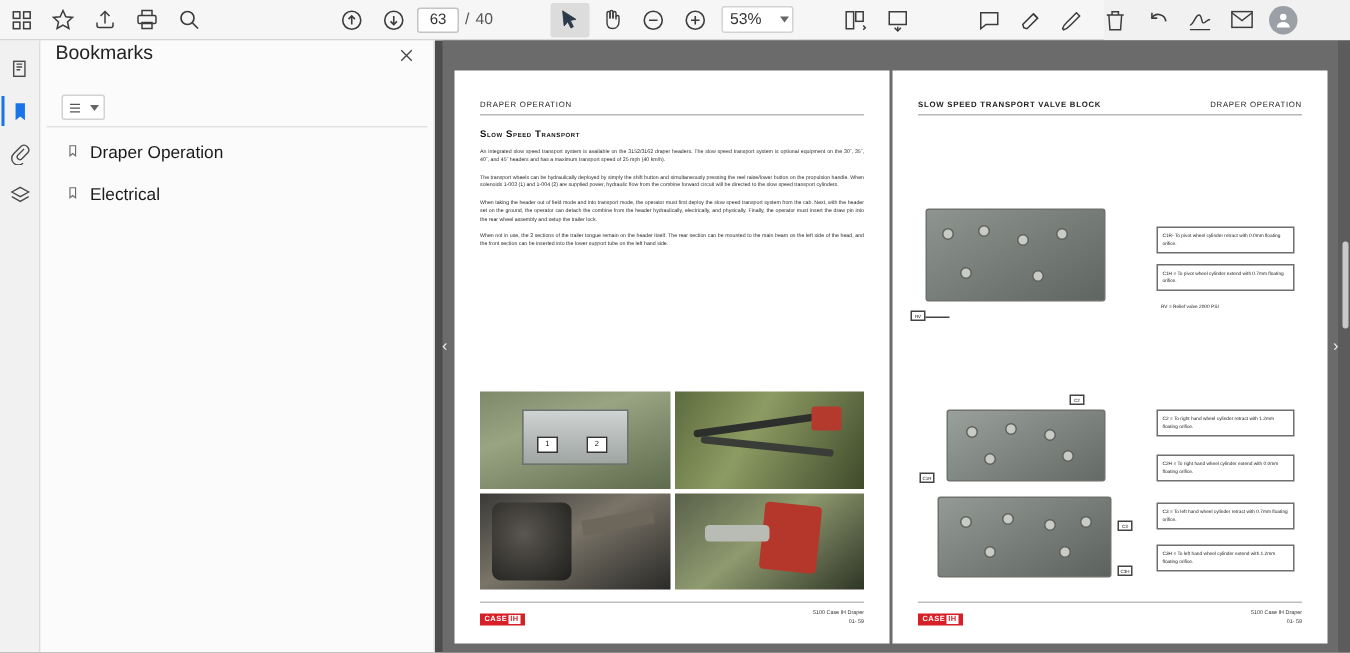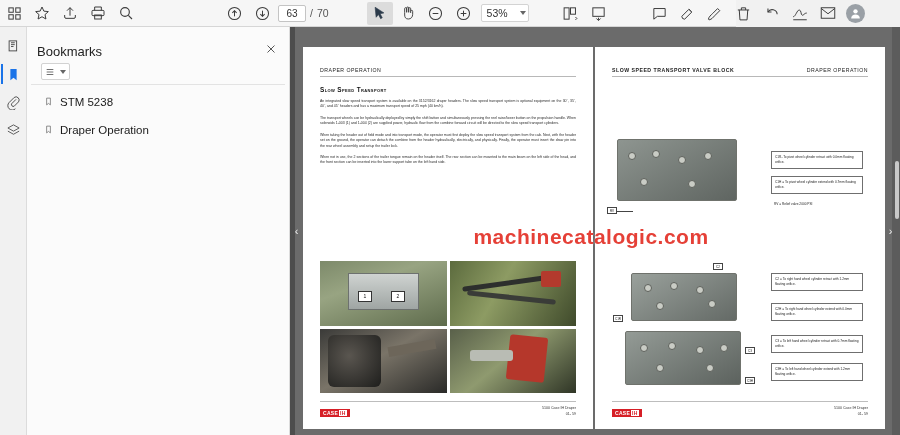--- a/index.html
+++ b/index.html
@@ -68,21 +68,21 @@
   .rail-btn.sel::before {
     content: ""; position: absolute; left: 0; top: 4px; bottom: 4px; width: 2px; background: #1a73e8;
   }
 
   
   .bm-panel {
     position: absolute; left: 27px; top: 27px; width: 263px; height: 408px;
     background: #fbfbfb; border-right: 1px solid #dcdcdc;
   }
   .bm-head {
-    height: 32px; display: flex; align-items: flex-end; padding: 0 8px 0 10px;
+    height: 32px; display: flex; align-items: flex-start; padding: 0 8px 0 10px;
   }
   .bm-title { font-size: 13px; color: #222; }
   .bm-close { margin-left: auto; width: 20px; height: 20px; display:flex;align-items:center;justify-content:center;color:#444; }
   .bm-tools {
     height: 26px; display: flex; align-items: center; padding: 0 10px;
     border-bottom: 1px solid #e3e3e3; margin: 0 4px;
   }
   .bm-tool-btn {
     display: flex; align-items: center; gap: 3px;
     border: 1px solid #d2d2d2; background: #fff; border-radius: 2px;
@@ -242,21 +242,21 @@
       <div class="tb-btn">
         <svg width="17" height="17" viewBox="0 0 24 24" fill="none" stroke="currentColor" stroke-width="1.5">
           <circle cx="12" cy="12" r="8.5"></circle>
             <path d="M12 8v8"></path>
             <path d="M9 13l3 3 3-3"></path>
         </svg>
       </div>
       <div class="page-box">
         <input class="page-input" value="63" style="">
         <span class="page-total">/</span>
-        <span class="page-total">70</span>
+        <span class="page-total">40</span>
       </div>
     </div>
 
     <div class="tb-sep" style="margin-left:14px"></div>
 
     <div class="tb-group" style="margin-left:16px">
       <div class="tb-btn active">
         <svg width="15" height="15" viewBox="0 0 24 24" fill="#2b3a4a" stroke="#2b3a4a" stroke-width="1">
           <path d="M5 2l14 9-6 1.2 3.4 6.6-2.6 1.4-3.4-6.6L6.6 18z"></path>
         </svg>
@@ -407,29 +407,29 @@
         <span class="caret-dn" style="margin-left:2px"></span>
       </span>
     </div>
     <div class="bm-list">
       <div class="bm-item">
         <span class="bm-ico">
           <svg width="9" height="11" viewBox="0 0 24 24" fill="none" stroke="currentColor" stroke-width="2">
               <path d="M7 3h10v18l-5-4-5 4z"></path>
             </svg>
         </span>
-        <span>STM 5238</span>
+        <span>Draper Operation</span>
       </div>
       <div class="bm-item">
         <span class="bm-ico">
           <svg width="9" height="11" viewBox="0 0 24 24" fill="none" stroke="currentColor" stroke-width="2">
               <path d="M7 3h10v18l-5-4-5 4z"></path>
             </svg>
         </span>
-        <span>Draper Operation</span>
+        <span>Electrical</span>
       </div>
     </div>
   </div>
 
   <div class="viewer">
     <div class="pages">
 
       <div class="page left">
         <div class="pg-inner">
           <div class="pg-head">
@@ -524,21 +524,20 @@
 
         <div class="pg-footer">
           <span class="caseih">
             <span>CASE</span><span class="ih">IH</span>
           </span>
           <span class="pg-foot-txt" style="white-space:pre-line">5100 Case IH Draper
 01- 59</span>
         </div>
       </div>
 
-      <div class="wm">machinecatalogic.com</div>
     </div>
 
     <div class="nav-arrow nav-left">‹</div>
     <div class="nav-arrow nav-right">›</div>
 
     <div class="vscroll">
       <div class="vthumb"></div>
     </div>
   </div>
 

